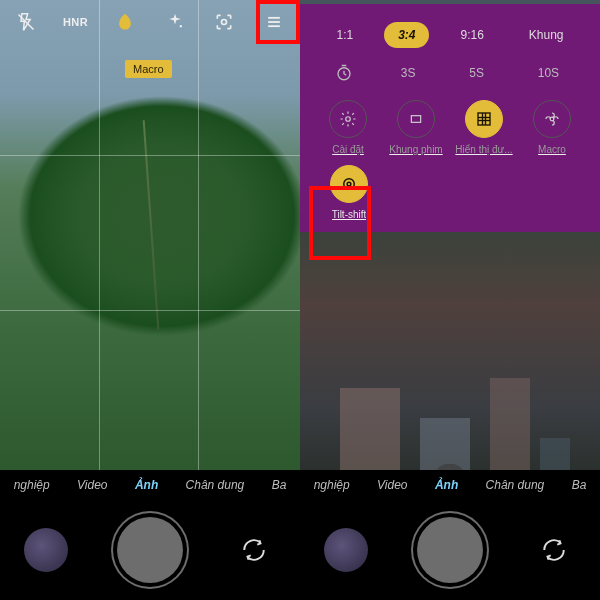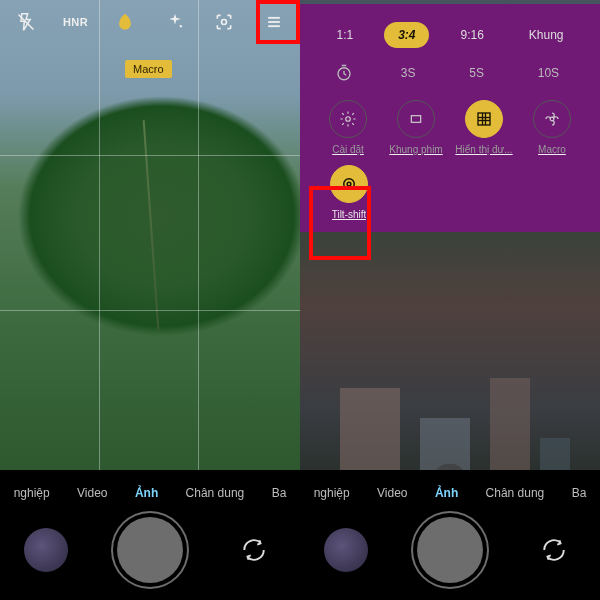--- a/index.html
+++ b/index.html
@@ -126,25 +126,26 @@
   .option.active .circ { background:#e3bd3a; border-color:#e3bd3a; color:#1a1200;}
   .option .lbl { font-size:10px; color:#9a9a9a; white-space:nowrap; overflow:hidden; max-width:62px; text-align:center;}
   .option.alone { margin-left: -6px; justify-content: flex-end; }
   
   .mode-strip {
     position:absolute;
     left:0; right:0;
     top: 470px;
     height: 30px;
     display:flex;
-    align-items:flex-end;
+    align-items:center;
     justify-content:space-around;
     background:#000;
     color:#bdbdbd;
     font-size:12px;
+    font-style:italic;
   }
   .mode-strip .mode.active { color:#7dd3fc; font-weight:600;}
   .controls {
     position:absolute;
     left:0; right:0;
     bottom:0;
     height:100px;
     background:#000;
     display:flex;
     align-items:center;

